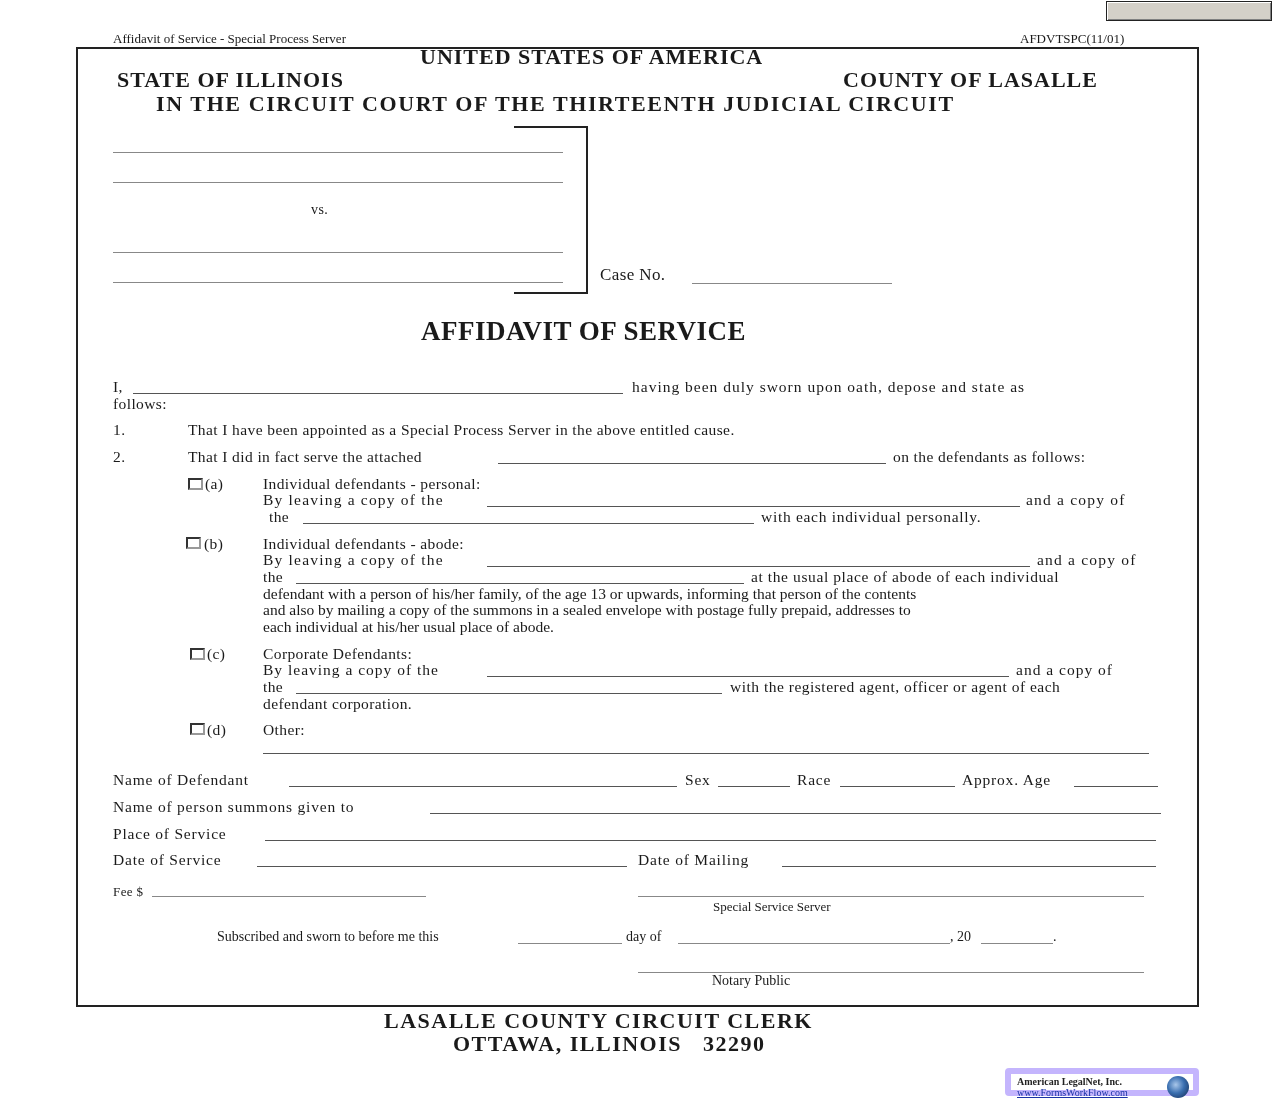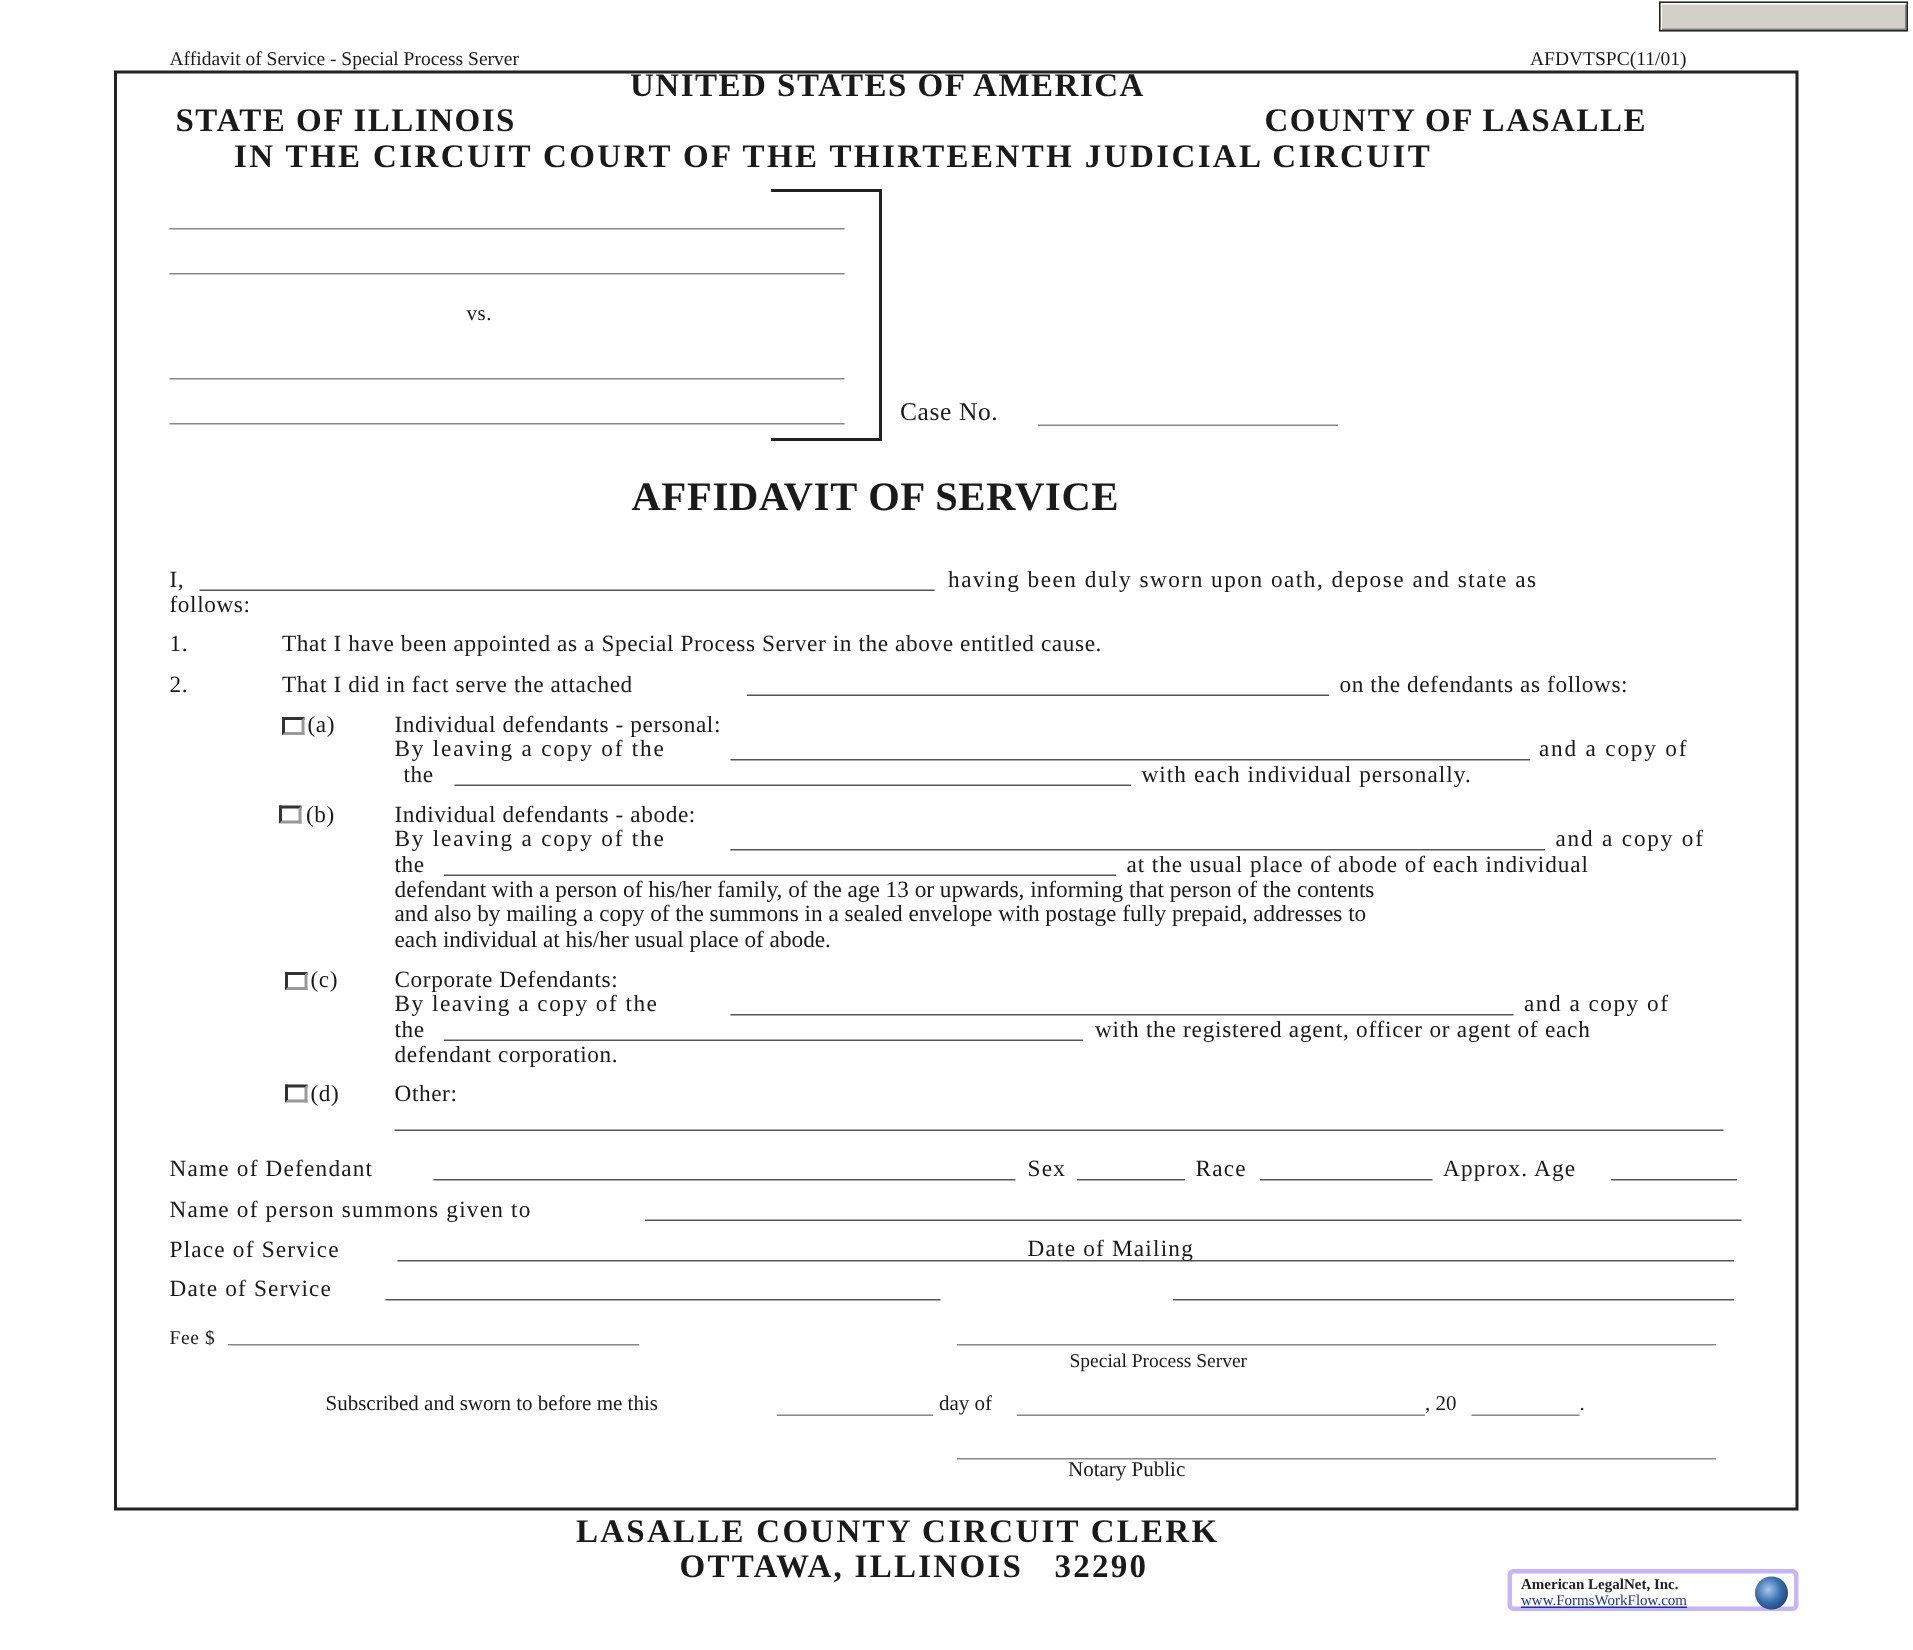--- a/index.html
+++ b/index.html
@@ -16,22 +16,22 @@
   .title { font-weight: bold; font-size: 27px; letter-spacing: 0.5px; }
   .body { font-size: 15.5px; letter-spacing: 0.4px; }
   .line { position: absolute; border-bottom: 1px solid #555; height: 0; }
   .dotline { position: absolute; border-bottom: 1px solid #888; height: 0; }
   .bracket-v { position: absolute; left: 586px; top: 126px; width: 0; height: 168px; border-left: 2px solid #222; }
   .bracket-t { position: absolute; left: 514px; top: 126px; width: 74px; border-top: 2px solid #222; }
   .bracket-b { position: absolute; left: 514px; top: 292px; width: 74px; border-top: 2px solid #222; }
   .cb { position: absolute; width: 15px; height: 12px; border: 2px solid #333; border-right-color:#999; border-bottom-color:#999;
         background: #fff; box-sizing: border-box; cursor: pointer; }
   .footer { font-weight: bold; font-size: 22px; letter-spacing: 1.5px; }
-  .logo { position: absolute; left: 1005px; top: 1046px; width: 194px; height: 28px;
-          border: 3px solid #c4b5fd; border-radius: 4px; background: #fff; box-sizing: border-box; }
+  .logo { position: absolute; left: 1005px; top: 1068px; width: 194px; height: 28px;
+          border: 6px solid #c4b5fd; border-radius: 4px; background: #fff; box-sizing: border-box; }
   .logo .name { position: absolute; left: 6px; top: 2px; font-size: 10px; font-weight: bold; color: #222; }
   .logo .url { position: absolute; left: 6px; top: 13px; font-size: 10px; color: #1a33a6; text-decoration: underline; cursor: pointer; }
   .logo .globe { position: absolute; right: 4px; top: 2px; width: 22px; height: 22px; border-radius: 50%;
                  background: radial-gradient(circle at 40% 40%, #a9c7ea 0%, #3a6fb0 45%, #10264d 100%); }
   .notary { font-family: "Liberation Serif", serif; font-size: 14px; }
 </style>
 </head>
 <body>
 
 <div class="topbtn"></div>
@@ -120,27 +120,27 @@
 <div class="line" style="left:1074px; top:786px; width:84px;"></div>
 
 <div class="abs body" style="left:113px; top:798px; letter-spacing:0.8px;">Name of person summons given to</div>
 <div class="line" style="left:430px; top:813px; width:731px;"></div>
 
 <div class="abs body" style="left:113px; top:825px; letter-spacing:0.8px;">Place of Service</div>
 <div class="line" style="left:265px; top:840px; width:891px;"></div>
 
 <div class="abs body" style="left:113px; top:851px; letter-spacing:0.8px;">Date of Service</div>
 <div class="line" style="left:257px; top:866px; width:370px;"></div>
-<div class="abs body" style="left:638px; top:824px; letter-spacing:0.8px;margin-left:47px;">Date of Mailing</div>
+<div class="abs body" style="left:638px; top:851px; letter-spacing:0.8px;">Date of Mailing</div>
 <div class="line" style="left:782px; top:866px; width:374px;"></div>
 
 <div class="abs body" style="left:113px; top:884px; font-size:13px;">Fee $</div>
 <div class="dotline" style="left:152px; top:896px; width:274px;"></div>
 <div class="dotline" style="left:638px; top:896px; width:506px;"></div>
-<div class="abs" style="left:713px; top:899px; font-size:13px;">Special Process Server</div>
+<div class="abs" style="left:713px; top:899px; font-size:13px;">Special Service Server</div>
 
 <div class="abs notary" style="left:217px; top:929px;">Subscribed and sworn to before me this</div>
 <div class="dotline" style="left:518px; top:943px; width:104px;"></div>
 <div class="abs notary" style="left:626px; top:929px;">day of</div>
 <div class="dotline" style="left:678px; top:943px; width:272px;"></div>
 <div class="abs notary" style="left:950px; top:929px;">, 20</div>
 <div class="dotline" style="left:981px; top:943px; width:72px;"></div>
 <div class="abs notary" style="left:1053px; top:929px;">.</div>
 <div class="dotline" style="left:638px; top:972px; width:506px;"></div>
 <div class="abs notary" style="left:712px; top:973px;">Notary Public</div>

